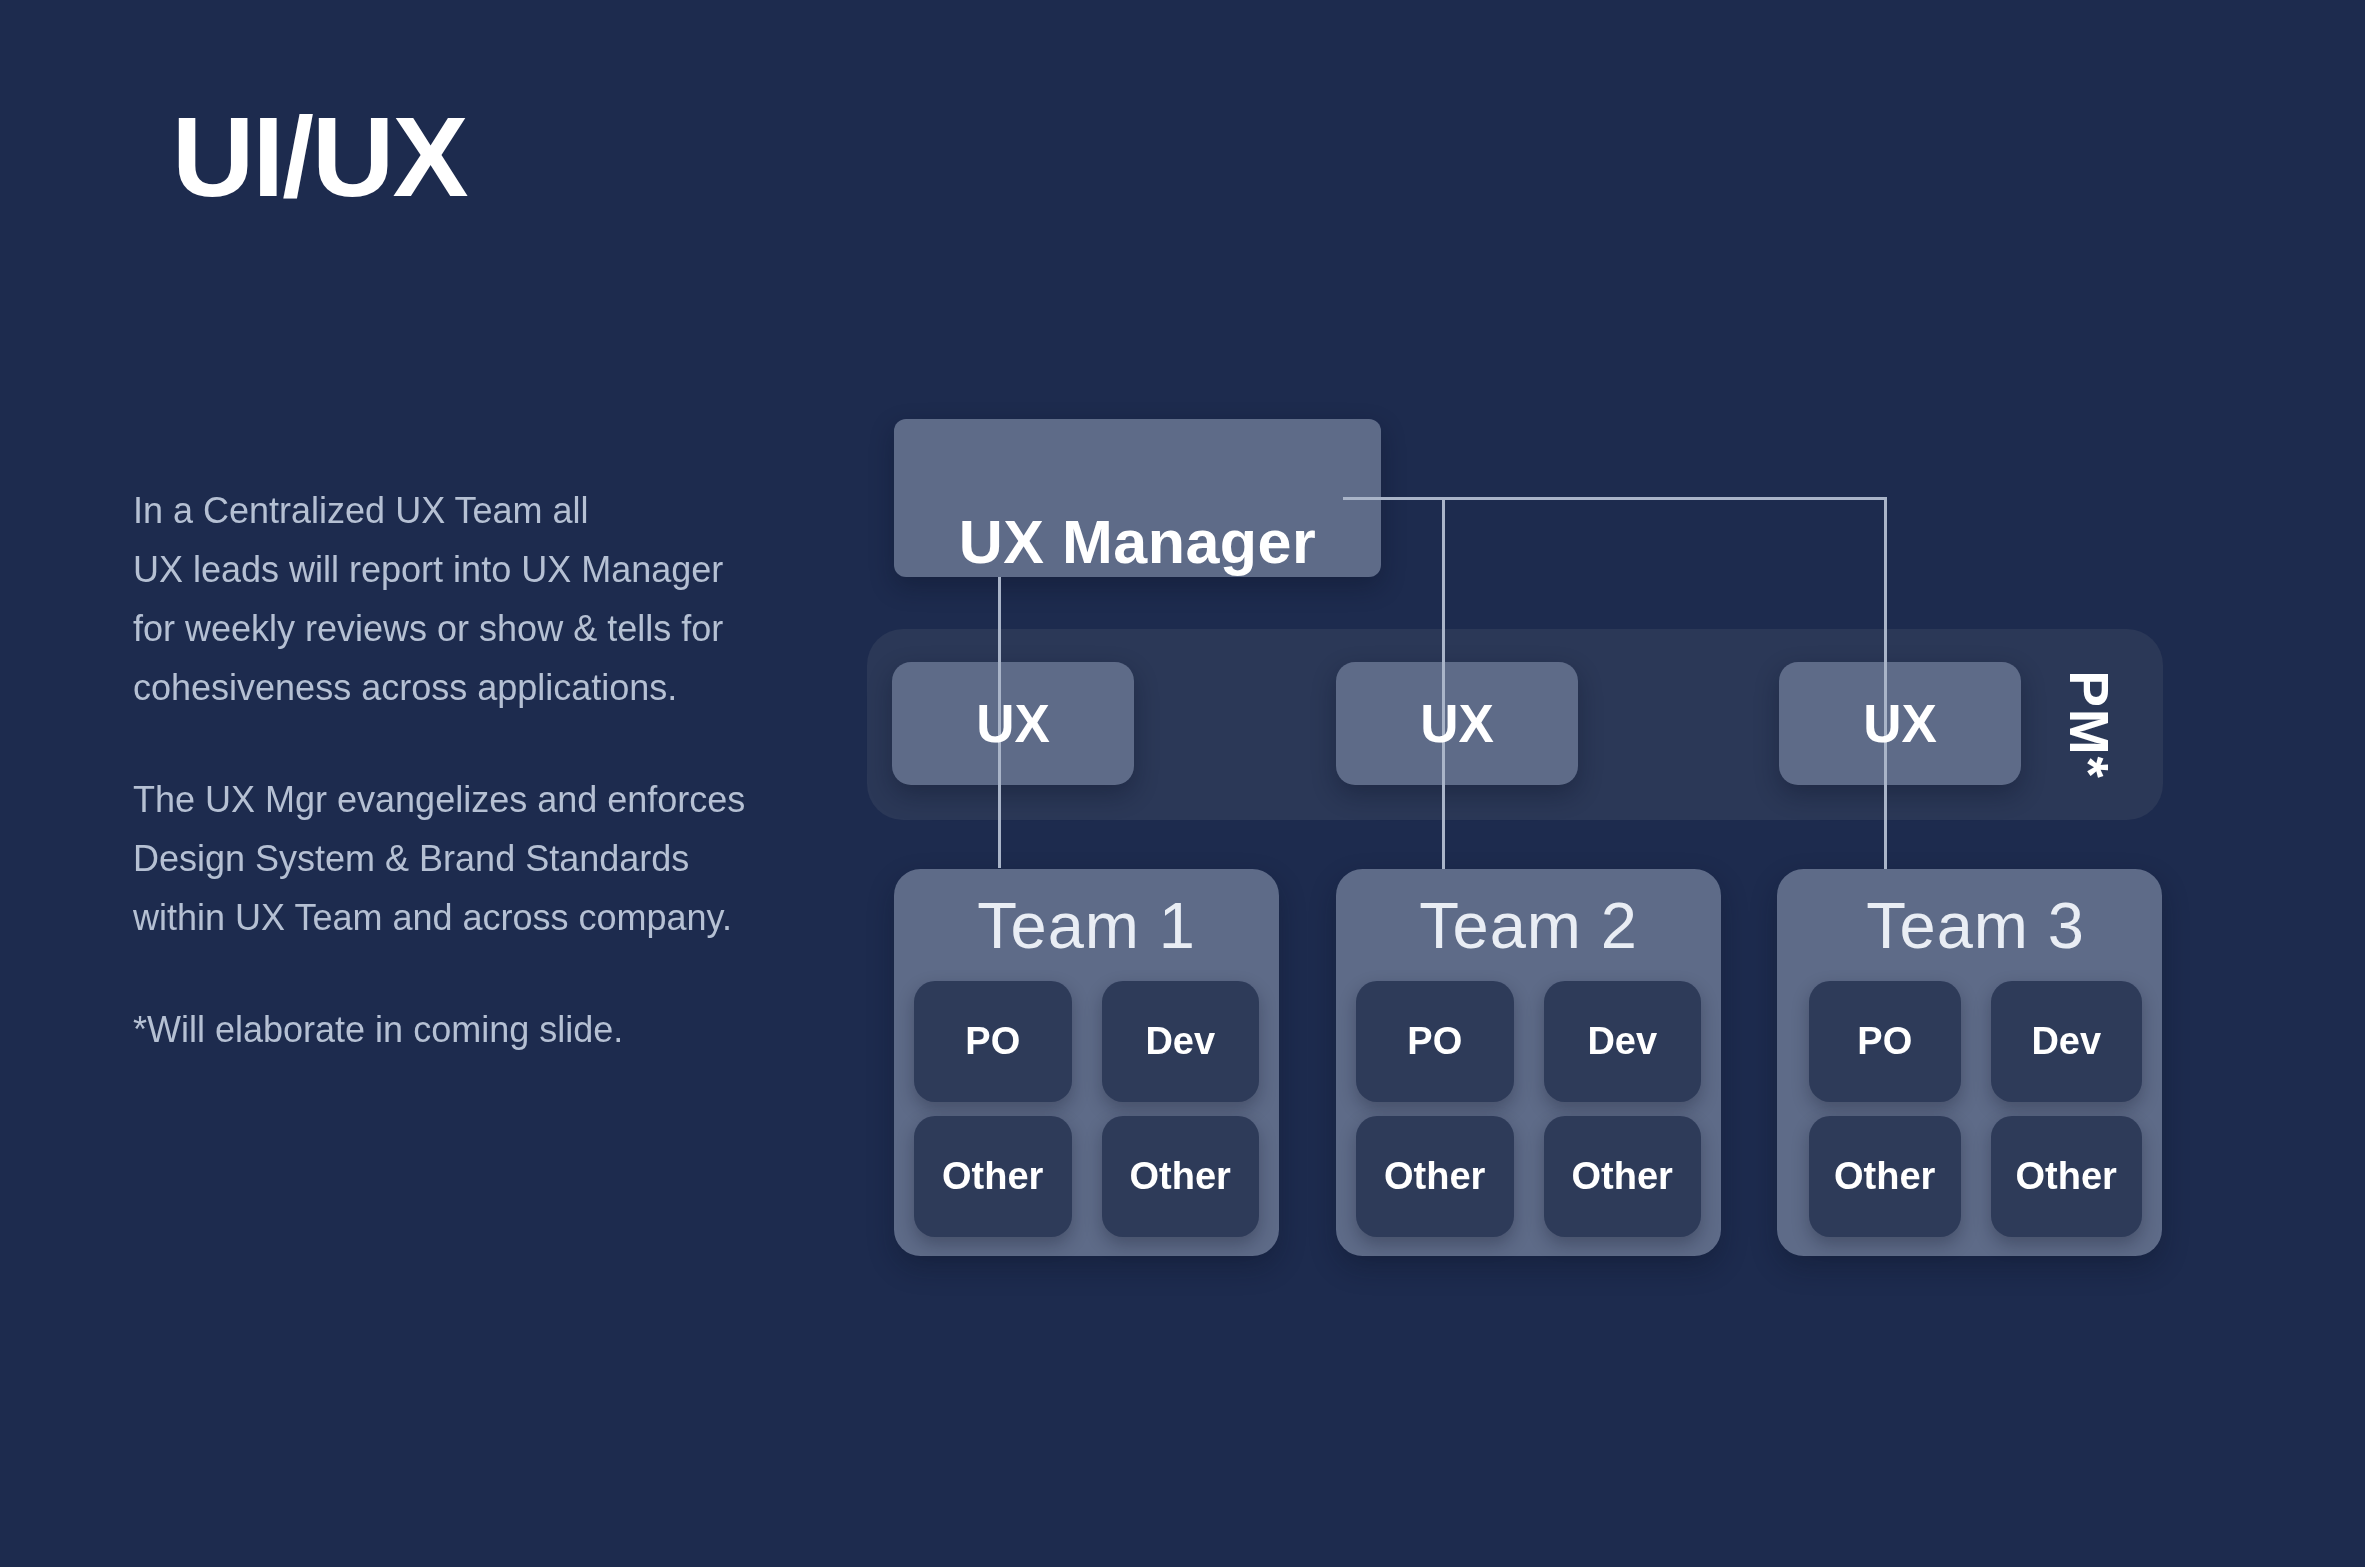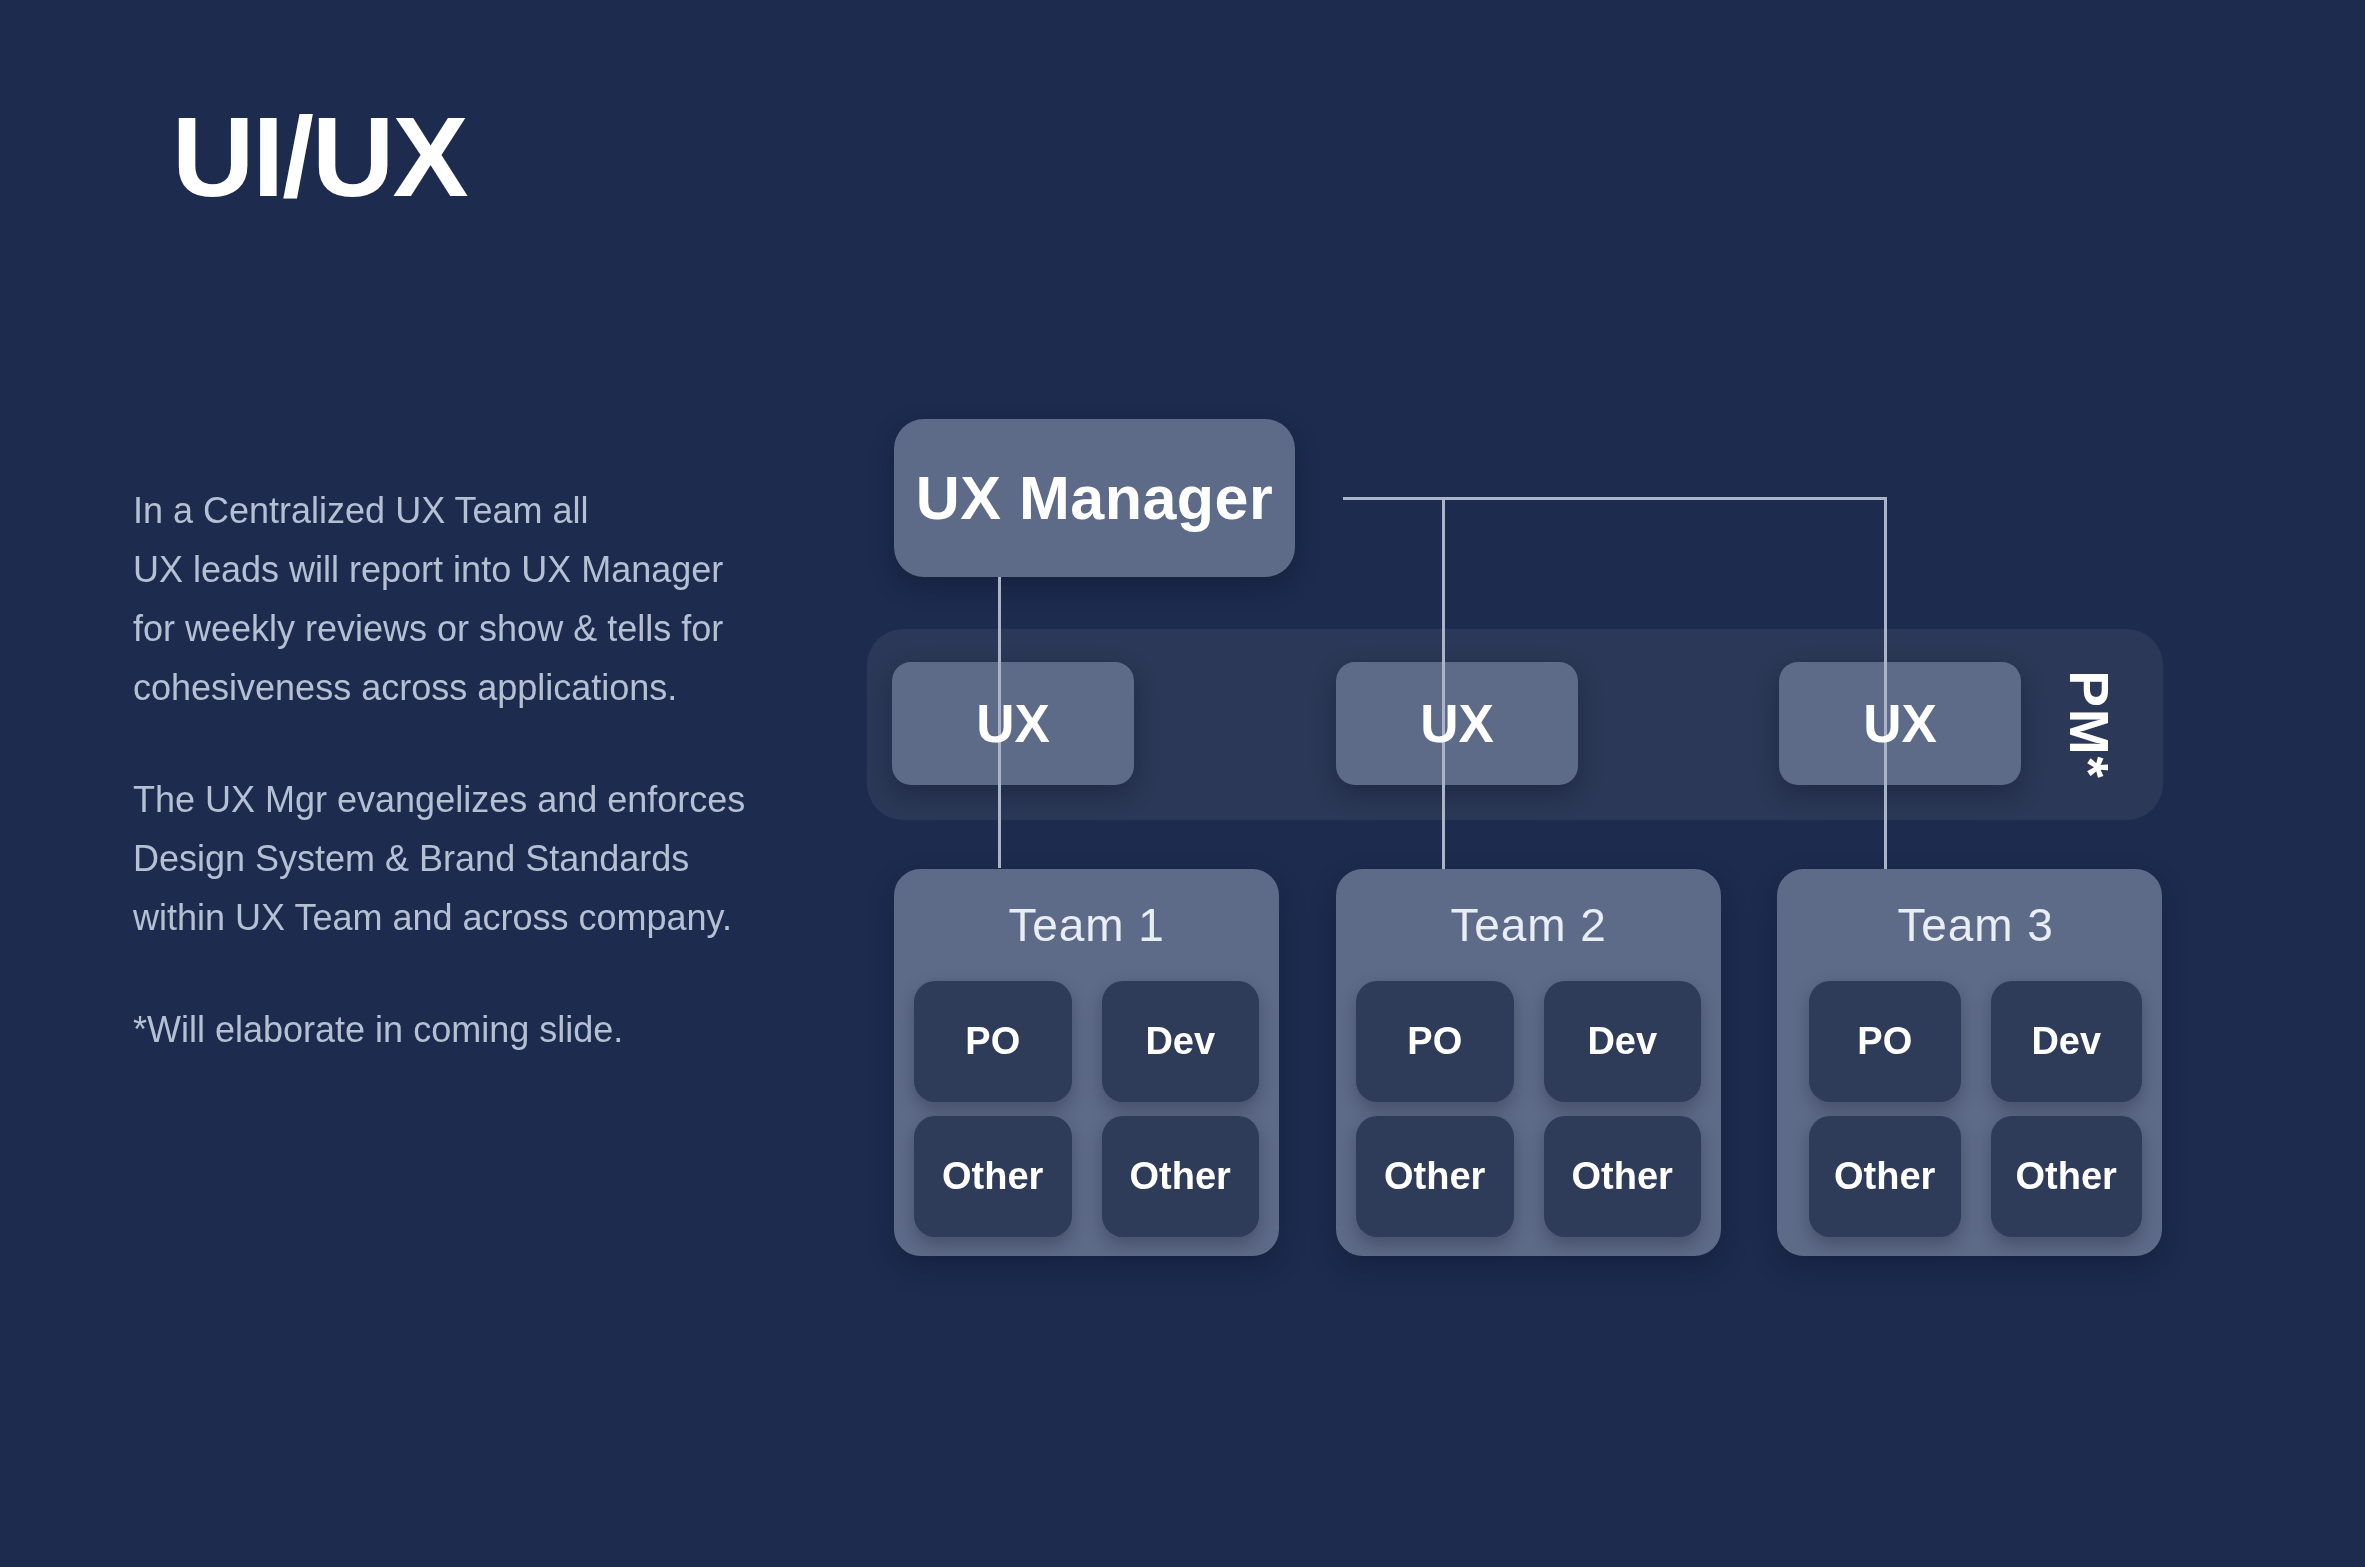--- a/index.html
+++ b/index.html
@@ -50,21 +50,21 @@
     background:var(--strip-fill);border-radius:36px;
   }
 
   .node{
     position:absolute;background:var(--node-fill);
     display:flex;align-items:center;justify-content:center;
     box-shadow:0 9.5px 24.6px rgba(9,15,34,.33);
   }
   .node-label{position:relative;z-index:3;color:#fff;}
 
-  .manager{left:894px;top:419px;width:401px;height:158px;border-radius:30px;}
+  .manager{left:894px;top:419px;width:487px;height:158px;border-radius:12px;align-items:flex-end;}
   .manager .node-label{font-size:61px;font-weight:700;letter-spacing:0.5px;}
 
   .ux{top:662px;width:242px;height:123px;border-radius:19px;}
   .ux .node-label{font-size:53px;font-weight:600;}
   .ux-1{left:892px;}
   .ux-2{left:1336px;}
   .ux-3{left:1779px;}
 
   .line{position:absolute;background:var(--connector);z-index:2;}
   .line-h{height:2.8px;}
@@ -87,21 +87,21 @@
     box-shadow:0 11.4px 26.5px rgba(9,15,34,.30);
     padding:0 20px 19px 20px;
     display:flex;flex-direction:column;
   }
   .team-1{left:894px;}
   .team-2{left:1336px;}
   .team-3{left:1777px;padding-left:32px;}
   .team-title{
     height:112px;flex:0 0 112px;
     display:flex;align-items:center;justify-content:center;
-    font-size:46px;font-weight:300;letter-spacing:0.9px;
+    font-size:65px;font-weight:300;letter-spacing:0.9px;
     color:var(--team-title-text);
   }
   .team-grid{
     flex:1;display:grid;
     grid-template-columns:1fr 1fr;grid-template-rows:1fr 1fr;
     gap:14px 30px;
   }
   .role-cell{
     background:var(--role-fill);border-radius:21px;
     display:flex;align-items:center;justify-content:center;

